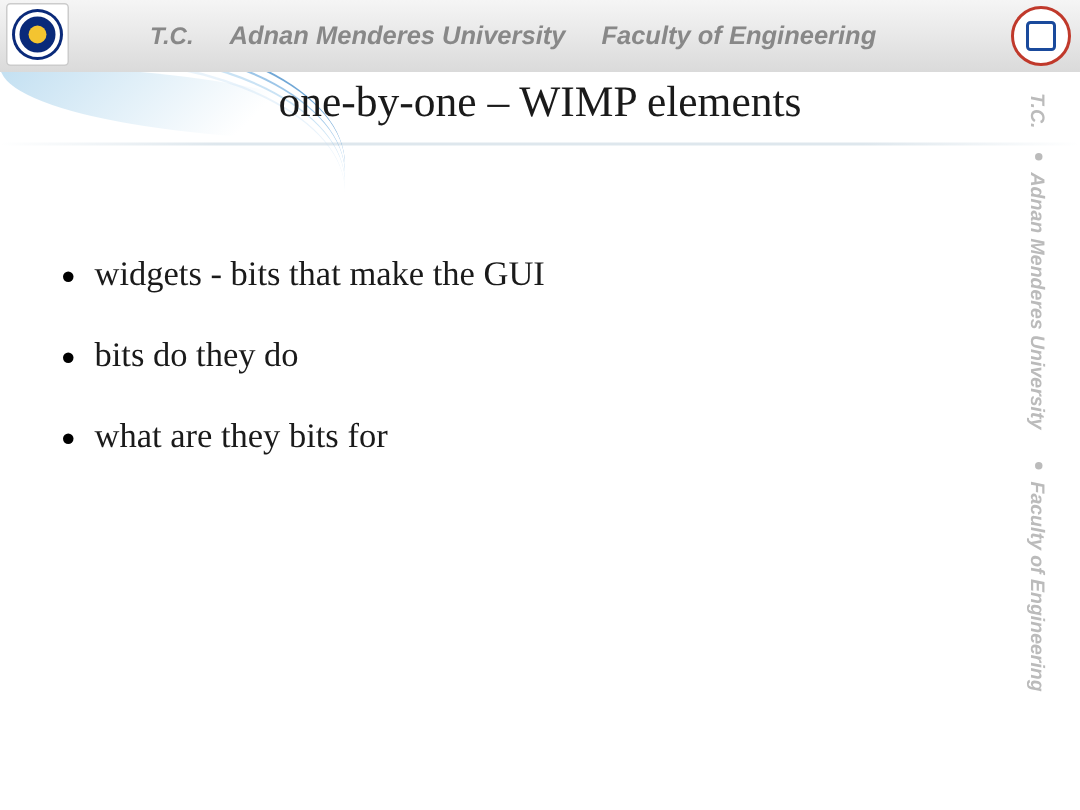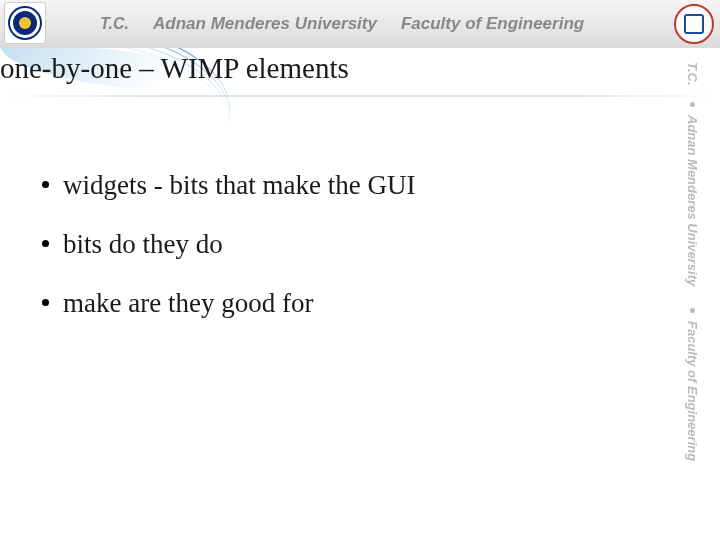--- a/index.html
+++ b/index.html
@@ -149,21 +149,21 @@
       border-bottom-left-radius: 100% 100%;
       z-index: 0;
     }
 
     
     .slide-title {
       position: absolute;
       top: 52px;
       left: 0;
       right: 0;
-      text-align: left;
+      text-align: center;
       font-size: 29px;
       color: #1a1a1a;
       font-family: "Times New Roman", Times, serif;
       z-index: 3;
     }
 
     
     .header-underline {
       position: absolute;
       top: 95px;
@@ -178,21 +178,21 @@
       position: absolute;
       top: 170px;
       left: 42px;
       right: 90px;
       z-index: 3;
     }
     .bullet-item {
       display: flex;
       align-items: flex-start;
       margin-bottom: 28px;
-      font-size: 27px;
+      font-size: 23px;
       color: #1a1a1a;
       font-family: "Times New Roman", Times, serif;
     }
     .bullet-dot {
       width: 7px;
       height: 7px;
       background: #000;
       border-radius: 50%;
       margin-top: 11px;
       margin-right: 14px;
@@ -267,21 +267,21 @@
   <div class="bullet-item">
     <span class="bullet-dot"></span>
     <span>widgets - bits that make the GUI</span>
   </div>
   <div class="bullet-item">
     <span class="bullet-dot"></span>
     <span>bits do they do</span>
   </div>
   <div class="bullet-item">
     <span class="bullet-dot"></span>
-    <span>make are they good for</span>
+    <span>what are they bits for</span>
   </div>
 </div>
 
 <div class="side-watermark">
   <span class="side-text side-tc">T.C.</span>
   <span class="side-dot"></span>
   <span class="side-text side-uni">Adnan Menderes University</span>
   <span class="side-dot"></span>
   <span class="side-text side-fac">Faculty of Engineering</span>
 </div>

